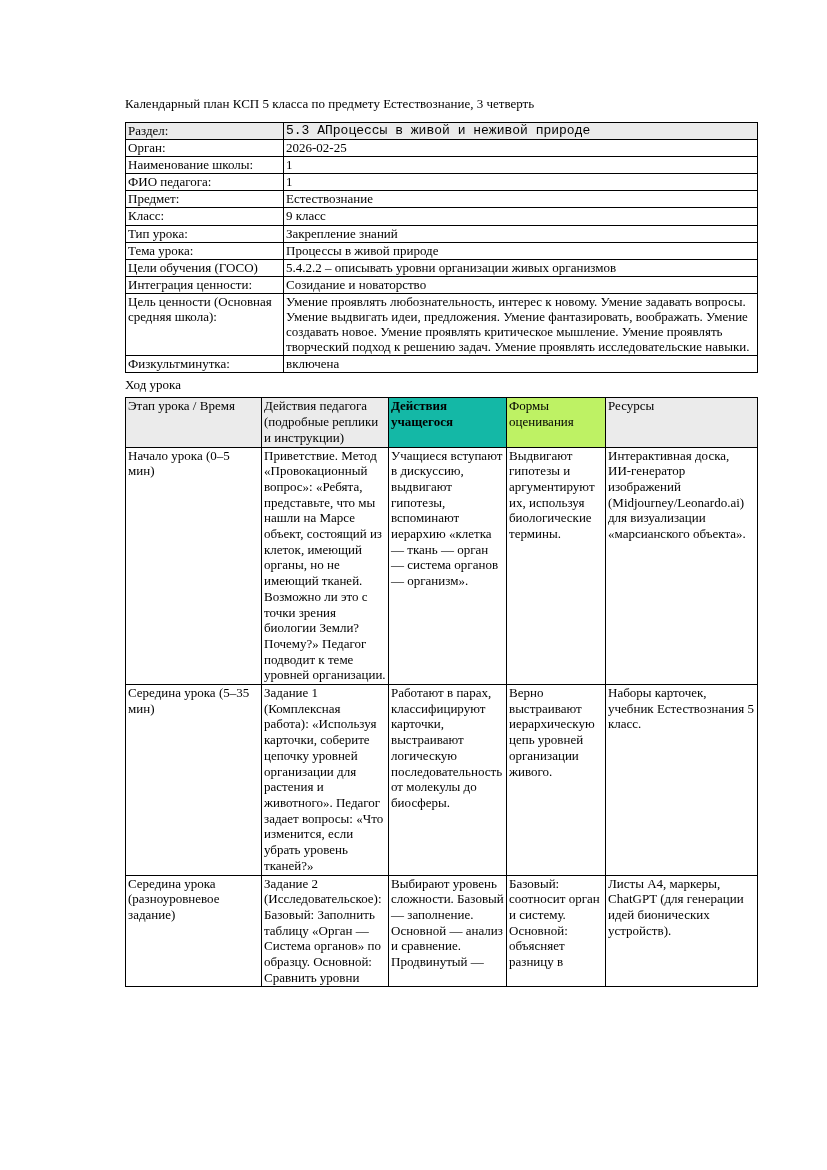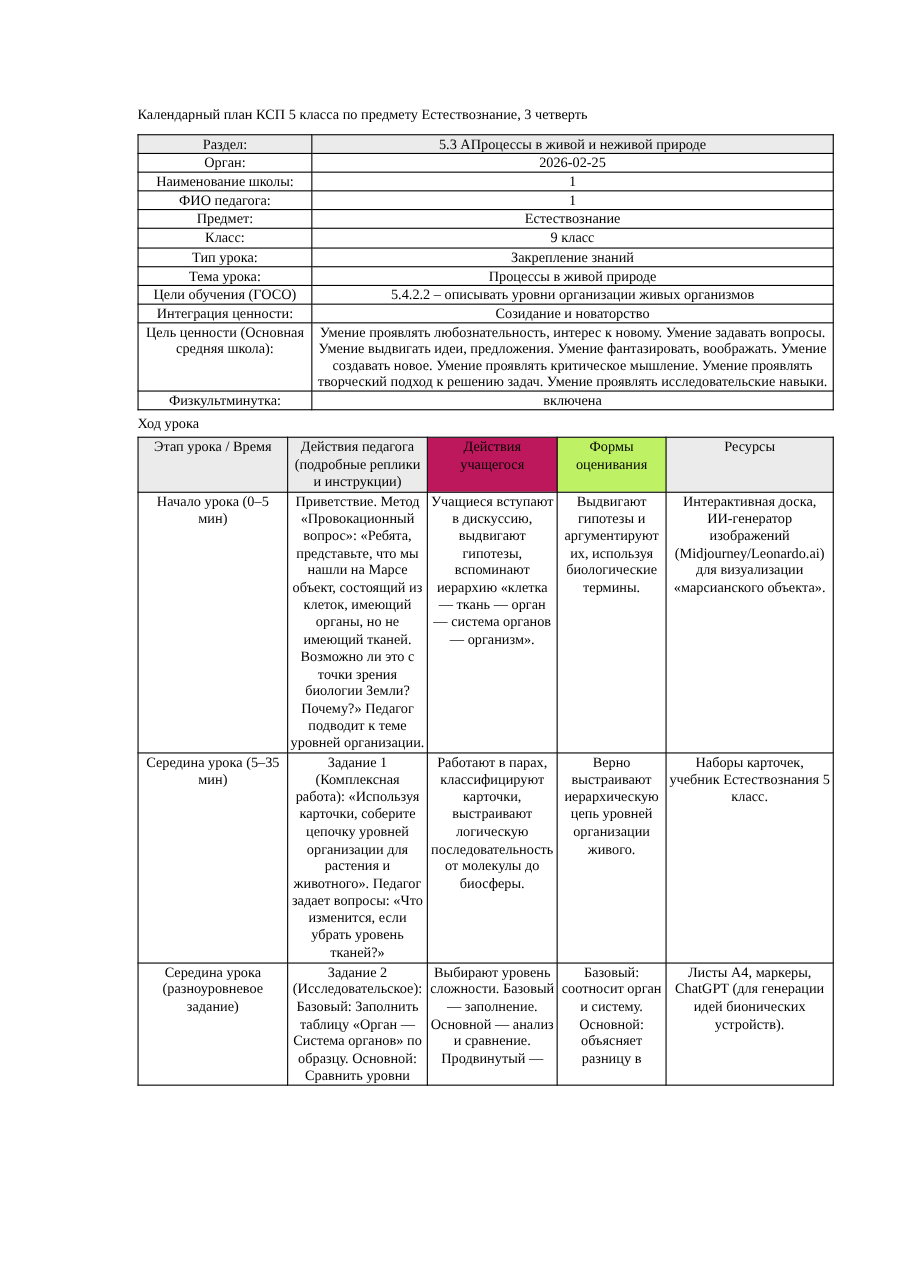--- a/index.html
+++ b/index.html
@@ -26,21 +26,21 @@
     font-weight: normal;
   }
   table {
     border-collapse: collapse;
     table-layout: fixed;
     width: 632px;
   }
   td, th {
     border: 1px solid #000000;
     vertical-align: top;
-    text-align: center;
+    text-align: left;
     font-weight: normal;
     font-size: 13px;
     padding: 0 2px 1px 2px;
     overflow-wrap: break-word;
     word-wrap: break-word;
   }
   .info-table td { line-height: 15.1px; }
   .lesson-table td, .lesson-table th { line-height: 15.7px; }
   .section-heading {
     font-size: 13px;
@@ -58,21 +58,21 @@
     <p class="title">Календарный план КСП 5 класса по предмету Естествознание, 3 четверть</p>
 
     <table class="info-table">
       <colgroup>
         <col style="width:158px">
         <col style="width:474px">
       </colgroup>
       <tbody id="info-body">
           <tr>
             <td style="background: rgb(235, 235, 235);">Раздел:</td>
-            <td style="background: rgb(235, 235, 235);">5.3 АПроцессы в живой и неживой природе</td>
+            <td style="background: rgb(235, 235, 235); font-family: Liberation Mono, monospace;">5.3 АПроцессы в живой и неживой природе</td>
           </tr>
           <tr>
             <td>Орган:</td>
             <td>2026-02-25</td>
           </tr>
           <tr>
             <td>Наименование школы:</td>
             <td>1</td>
           </tr>
           <tr>
@@ -121,21 +121,21 @@
         <col style="width:136px">
         <col style="width:127px">
         <col style="width:118px">
         <col style="width:99px">
         <col style="width:152px">
       </colgroup>
       <thead>
         <tr>
           <th style="background: rgb(235, 235, 235);">Этап урока / Время</th>
           <th style="background: rgb(235, 235, 235);">Действия педагога (подробные реплики и инструкции)</th>
-          <th style="background: #be185d;">Действия учащегося</th>
+          <th style="background: #14b8a6; font-weight: bold;">Действия учащегося</th>
           <th style="background: #bef264;">Формы оценивания</th>
           <th style="background: rgb(235, 235, 235);">Ресурсы</th>
         </tr>
       </thead>
       <tbody id="lesson-body">
           <tr>
             <td>Начало урока (0–5 мин)</td>
             <td>Приветствие. Метод «Провокационный вопрос»: «Ребята, представьте, что мы нашли на Марсе объект, состоящий из клеток, имеющий органы, но не имеющий тканей. Возможно ли это с точки зрения биологии Земли? Почему?» Педагог подводит к теме уровней организации.</td>
             <td>Учащиеся вступают в дискуссию, выдвигают гипотезы, вспоминают иерархию «клетка — ткань — орган — система органов — организм».</td>
             <td>Выдвигают гипотезы и аргументируют их, используя биологические термины.</td>

